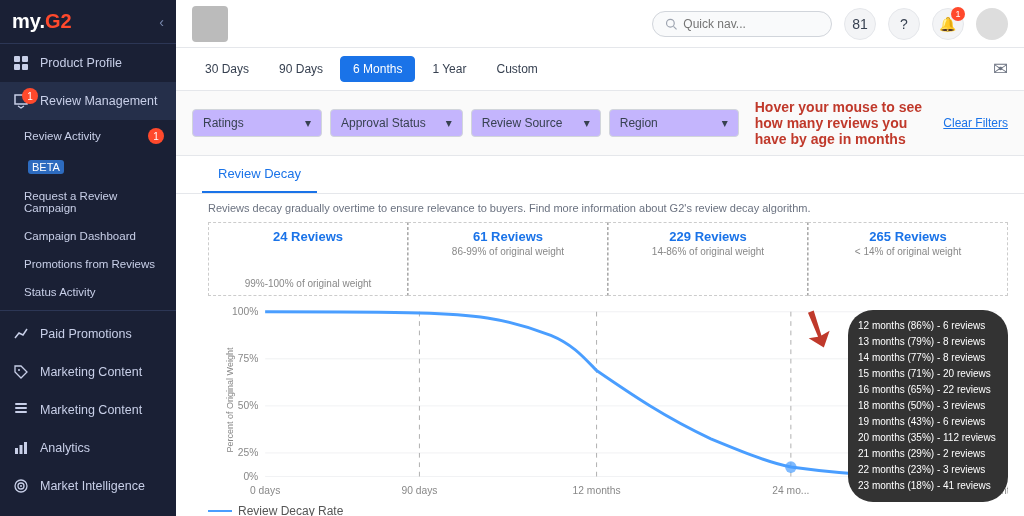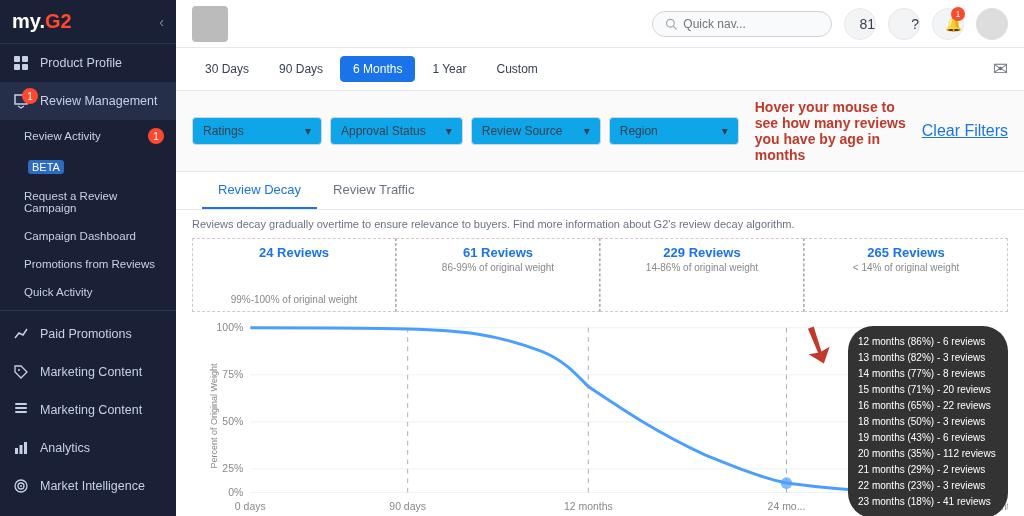--- a/index.html
+++ b/index.html
@@ -47,48 +47,48 @@
     .topbar-left { display: flex; align-items: center; gap: 4px; }
     .brand-avatar { width: 36px; height: 36px; background: #ddd; border-radius: 4px; overflow: hidden; }
     .topbar-right { display: flex; align-items: center; gap: 12px; }
     .search-box {
       display: flex; align-items: center; border: 1px solid #d1d5db; border-radius: 20px;
       padding: 5px 12px; gap: 6px; background: #f9fafb; width: 180px;
     }
     .search-box input { border: none; background: transparent; outline: none; font-size: 12px; color: #6b7280; width: 100%; }
     .nav-icon-btn {
       width: 32px; height: 32px; border-radius: 50%; background: #f3f4f6;
-      display: flex; align-items: center; justify-content: flex-end; cursor: pointer; position: relative;
+      display: flex; align-items: center; justify-content: center; cursor: pointer; position: relative;
       font-size: 14px; color: #374151; border: 1px solid #e5e7eb;
     }
     .notif-badge { position: absolute; top: -2px; right: -2px; background: #ff492c; color: #fff; border-radius: 50%; width: 14px; height: 14px; font-size: 9px; display: flex; align-items: center; justify-content: center; }
 
     
     .time-filters { display: flex; align-items: center; padding: 8px 16px; border-bottom: 1px solid #e5e7eb; gap: 4px; justify-content: space-between; }
     .time-filter-left { display: flex; gap: 4px; }
     .time-btn { padding: 5px 12px; border-radius: 4px; font-size: 12px; cursor: pointer; border: 1px solid transparent; color: #374151; background: transparent; }
     .time-btn.active { background: #1a73e8; color: #fff; border-color: #1a73e8; }
     .email-icon { color: #6b7280; cursor: pointer; font-size: 18px; }
 
     
     .filter-row { display: flex; align-items: center; padding: 8px 16px; gap: 8px; border-bottom: 1px solid #e5e7eb; background: #fafafa; }
     .filter-dropdown {
       display: flex; align-items: center; justify-content: space-between;
       border: 1px solid #d1d5db; border-radius: 4px; padding: 6px 10px;
-      font-size: 12px; color: #374151; background: #0ea5e9; cursor: pointer; min-width: 130px; gap: 20px;
-    }
-    .clear-filters { margin-left: auto; color: #1a73e8; font-size: 16px; cursor: pointer; text-decoration: underline; }
+      font-size: 12px; color: #374151; background: #c4b5fd; cursor: pointer; min-width: 130px; gap: 20px;
+    }
+    .clear-filters { margin-left: auto; color: #1a73e8; font-size: 12px; cursor: pointer; text-decoration: underline; }
 
     
     .chart-tabs { display: flex; padding: 0 26px; border-bottom: 1px solid #e5e7eb; }
     .chart-tab { padding: 10px 16px; font-size: 13px; cursor: pointer; color: #6b7280; border-bottom: 2px solid transparent; }
     .chart-tab.active { color: #1a73e8; border-bottom: 2px solid #1a73e8; font-weight: 500; }
 
     
-    .chart-area { flex: 1; padding: 8px 16px; overflow: hidden; position: relative; }
+    .chart-area { flex: 1; padding: 8px 16px; overflow: hidden; position: relative; margin-left: 16px; }
     .chart-desc { font-size: 11px; color: #6b7280; margin-bottom: 8px; }
     .review-buckets { display: flex; gap: 0; margin-bottom: 4px; }
     .review-bucket {
       display: flex; flex-direction: column; align-items: center; padding: 6px 12px;
       border: 1px dashed #ccc; font-size: 11px; color: #555; text-align: center;
     }
     .review-bucket .count { color: #1a73e8; font-weight: 600; font-size: 13px; }
     .review-bucket .weight { font-size: 10px; color: #888; margin-top: 2px; }
 
     
@@ -149,21 +149,21 @@
   <div class="sidebar-item sub">
     <span>Request a Review Campaign</span>
   </div>
   <div class="sidebar-item sub">
     <span>Campaign Dashboard</span>
   </div>
   <div class="sidebar-item sub">
     <span>Promotions from Reviews</span>
   </div>
   <div class="sidebar-item sub">
-    <span>Quick Activity</span>
+    <span>Status Activity</span>
   </div>
 
   <hr class="sidebar-divider">
 
   <div class="sidebar-main-item">
     <span class="sidebar-icon">
       <svg width="16" height="16" viewBox="0 0 16 16" fill="none">
           <polyline points="2,12 6,7 10,9 14,3" stroke="#c8cfe8" stroke-width="1.5" fill="none"></polyline>
         </svg>
     </span>
@@ -278,21 +278,20 @@
     </div>
 
     <div style="display:flex;align-items:center;gap:6px;margin-left:8px;flex:1;">
       <span style="color:#c0392b;font-weight:700;font-size:14px;">Hover your mouse to see how many reviews you have by age in months</span>
     </div>
     <span class="clear-filters">Clear Filters</span>
   </div>
 
   <div class="chart-tabs">
     <div class="chart-tab active">Review Decay</div>
-    <div class="chart-tab">Review Traffic</div>
   </div>
 
   <div class="chart-area">
     <p class="chart-desc">Reviews decay gradually overtime to ensure relevance to buyers. Find more information about G2's review decay algorithm.</p>
 
     <div class="review-buckets">
       <div class="review-bucket" style="flex:1;border-right:1px dashed #aaa;gap:32px;">
         <span class="count">24 Reviews</span>
         <span class="weight">99%-100% of original weight</span>
       </div>
@@ -338,21 +337,21 @@
         <text x="690" y="165" font-size="9" fill="#888" text-anchor="middle">48 months</text>
 
         <path d="M50,10 C100,10 150,10 185,11 C230,12 260,15 300,30 C320,38 330,50 340,60 C370,80 400,100 440,118 C470,130 490,138 510,142 C540,146 560,148 600,150 C640,150 670,150 690,150" fill="none" stroke="#4a9eff" stroke-width="2.5"></path>
 
         <circle cx="510" cy="142" r="5" fill="#4a9eff" opacity="0.7"></circle>
       </svg>
 
       
       <div class="tooltip-popup" style="position:absolute;right:0;top:10px;border-radius:25px;">
         <div class="tooltip-line">12 months (86%) - 6 reviews</div>
-        <div class="tooltip-line">13 months (82%) - 3 reviews</div>
+        <div class="tooltip-line">13 months (79%) - 8 reviews</div>
         <div class="tooltip-line">14 months (77%) - 8 reviews</div>
         <div class="tooltip-line">15 months (71%) - 20 reviews</div>
         <div class="tooltip-line">16 months (65%) - 22 reviews</div>
         <div class="tooltip-line">18 months (50%) - 3 reviews</div>
         <div class="tooltip-line">19 months (43%) - 6 reviews</div>
         <div class="tooltip-line">20 months (35%) - 112 reviews</div>
         <div class="tooltip-line">21 months (29%) - 2 reviews</div>
         <div class="tooltip-line">22 months (23%) - 3 reviews</div>
         <div class="tooltip-line">23 months (18%) - 41 reviews</div>
       </div>

